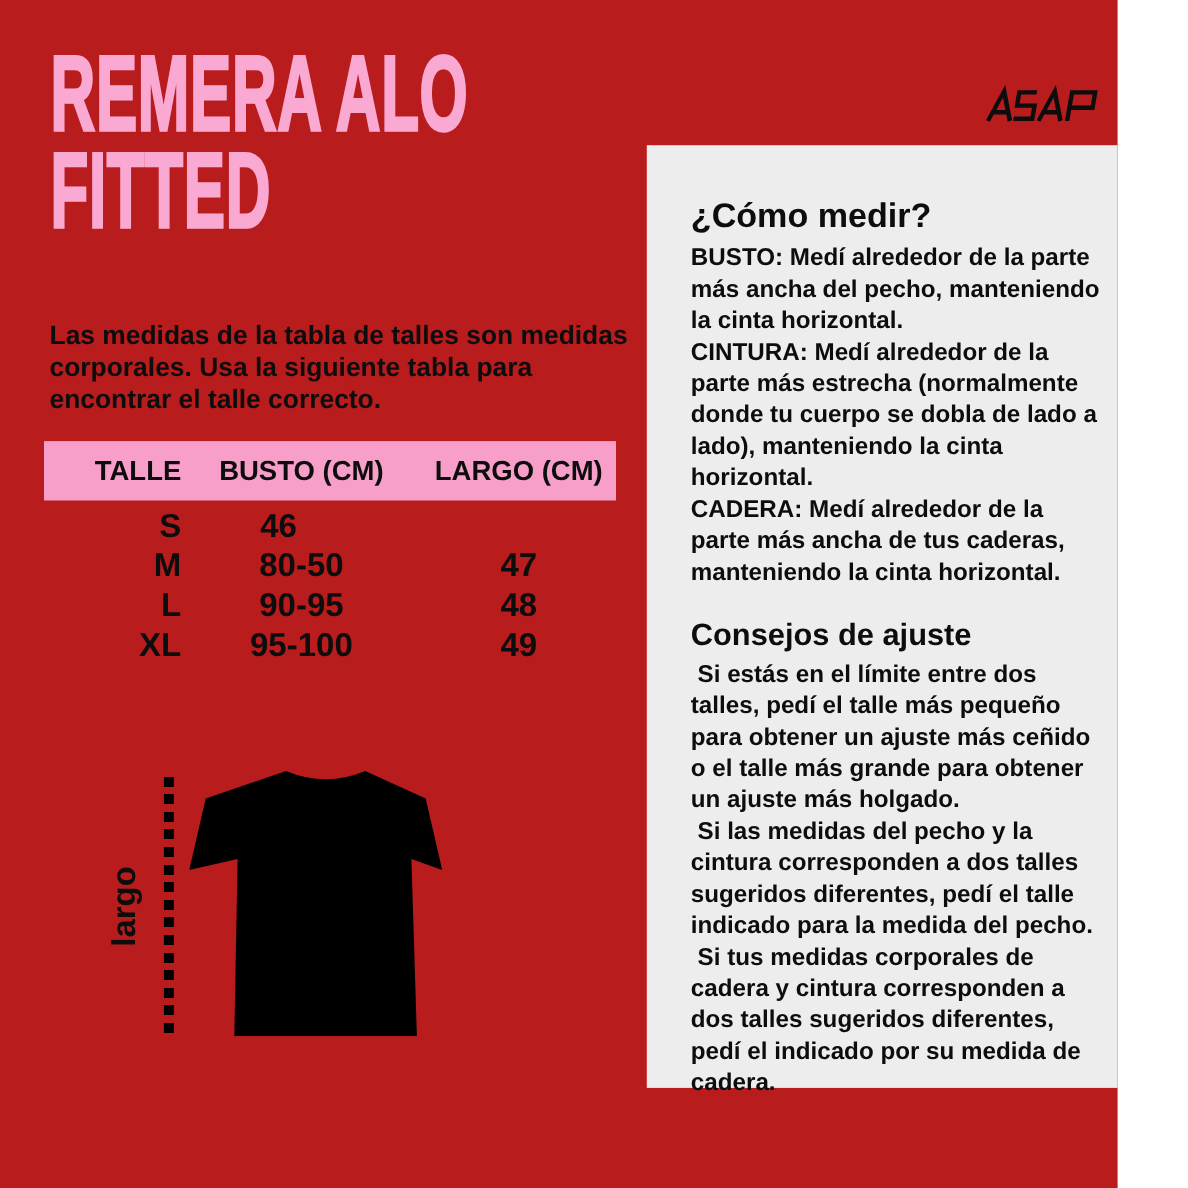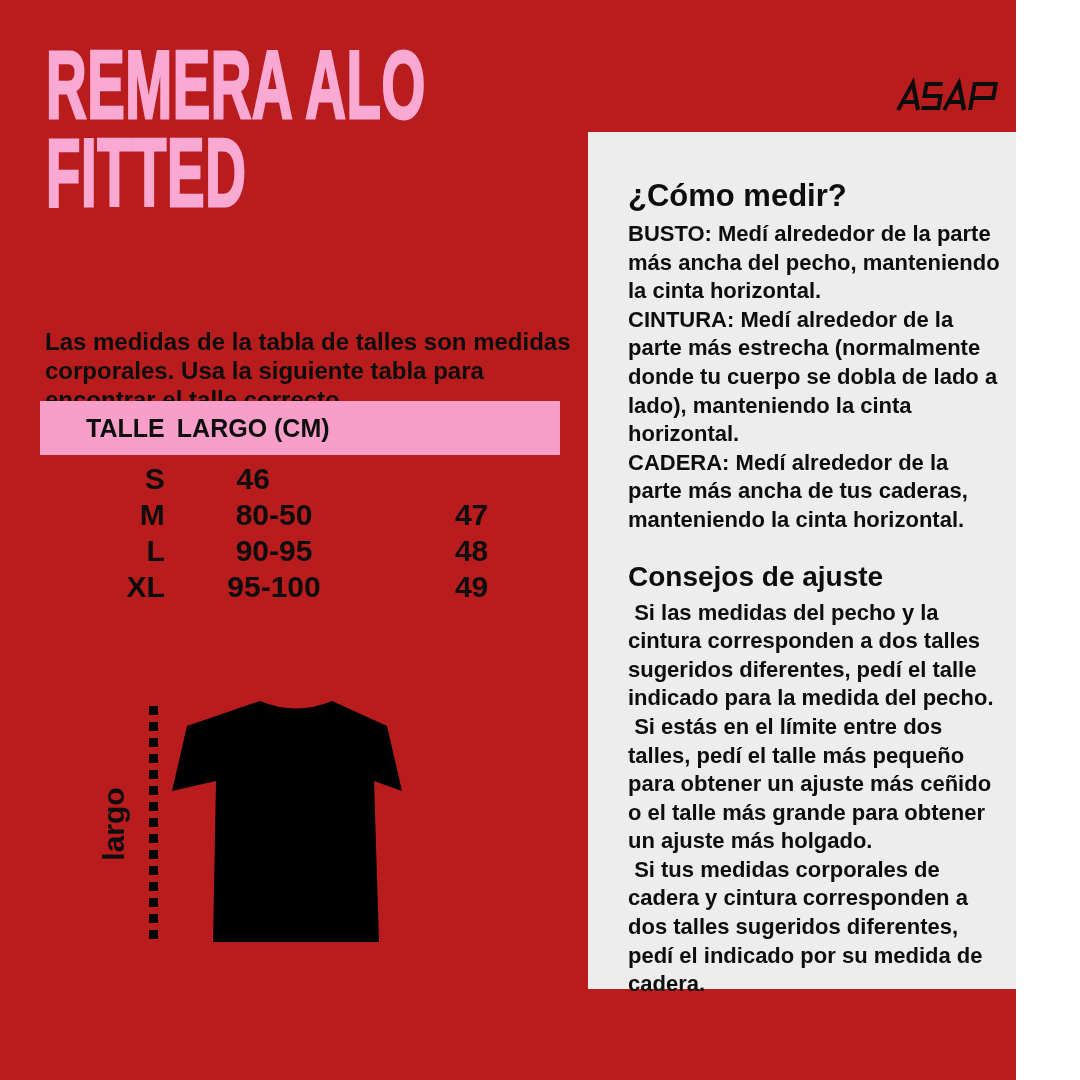--- a/index.html
+++ b/index.html
@@ -22,21 +22,20 @@
   .title-2{top:124px;}
 
   
   .brand{position:absolute;left:896px;top:76px;width:122px;height:40px;}
 
   
   .intro{
     position:absolute;left:45px;top:292px;width:548px;
     font-size:24px;font-weight:700;line-height:1.2;
     color:#0d0d0d;
-    margin-top:36px;
   }
 
   
   .size-table{position:absolute;left:40px;top:401px;width:520px;}
   .st-head{
     display:flex;align-items:center;height:54px;background:#F89FC9;
     font-size:25px;font-weight:700;
   }
   .st-row{display:flex;align-items:center;height:36px;font-size:30px;font-weight:700;}
   .st-body{margin-top:6px;}
@@ -85,20 +84,21 @@
         <path d="M73 28 L73 2 L94 2 L94 16 L73 16"></path>
       </g>
     </svg>
   </div>
 
   <div class="intro">Las medidas de la tabla de talles son medidas corporales. Usa la siguiente tabla para encontrar el talle correcto.</div>
 
   <div class="size-table">
     <div class="st-head">
       <div class="c1">TALLE</div>
+      <div class="c2">BUSTO (CM)</div>
       <div class="c3">LARGO (CM)</div>
     </div>
     <div class="st-body">
       <div class="st-row">
         <div class="c1">S</div>
         <div class="c3">46</div>
       </div>
       <div class="st-row">
         <div class="c1">M</div>
         <div class="c2">80-50</div>
@@ -122,18 +122,18 @@
   <svg class="tee" viewBox="0 0 230 243" aria-hidden="true">
     <path d="M 88 2 Q 124 17 160 2 L 215 27 L 230 92 L 202 82 L 207 243 L 41 243 L 44 82 L 0 92 L 15 27 Z" fill="#000"></path>
   </svg>
 
   <div class="panel">
     <h2>¿Cómo medir?</h2>
     <p>BUSTO: Medí alrededor de la parte más ancha del pecho, manteniendo la cinta horizontal.</p>
     <p>CINTURA: Medí alrededor de la parte más estrecha (normalmente donde tu cuerpo se dobla de lado a lado), manteniendo la cinta horizontal.</p>
     <p>CADERA: Medí alrededor de la parte más ancha de tus caderas, manteniendo la cinta horizontal.</p>
     <h3>Consejos de ajuste</h3>
+    <p> Si estás en el límite entre dos talles, pedí el talle más pequeño para obtener un ajuste más ceñido o el talle más grande para obtener un ajuste más holgado.</p>
     <p> Si las medidas del pecho y la cintura corresponden a dos talles sugeridos diferentes, pedí el talle indicado para la medida del pecho.</p>
-    <p> Si estás en el límite entre dos talles, pedí el talle más pequeño para obtener un ajuste más ceñido o el talle más grande para obtener un ajuste más holgado.</p>
     <p> Si tus medidas corporales de cadera y cintura corresponden a dos talles sugeridos diferentes, pedí el indicado por su medida de cadera.</p>
   </div>
 
 </div>
 
 </body></html>

